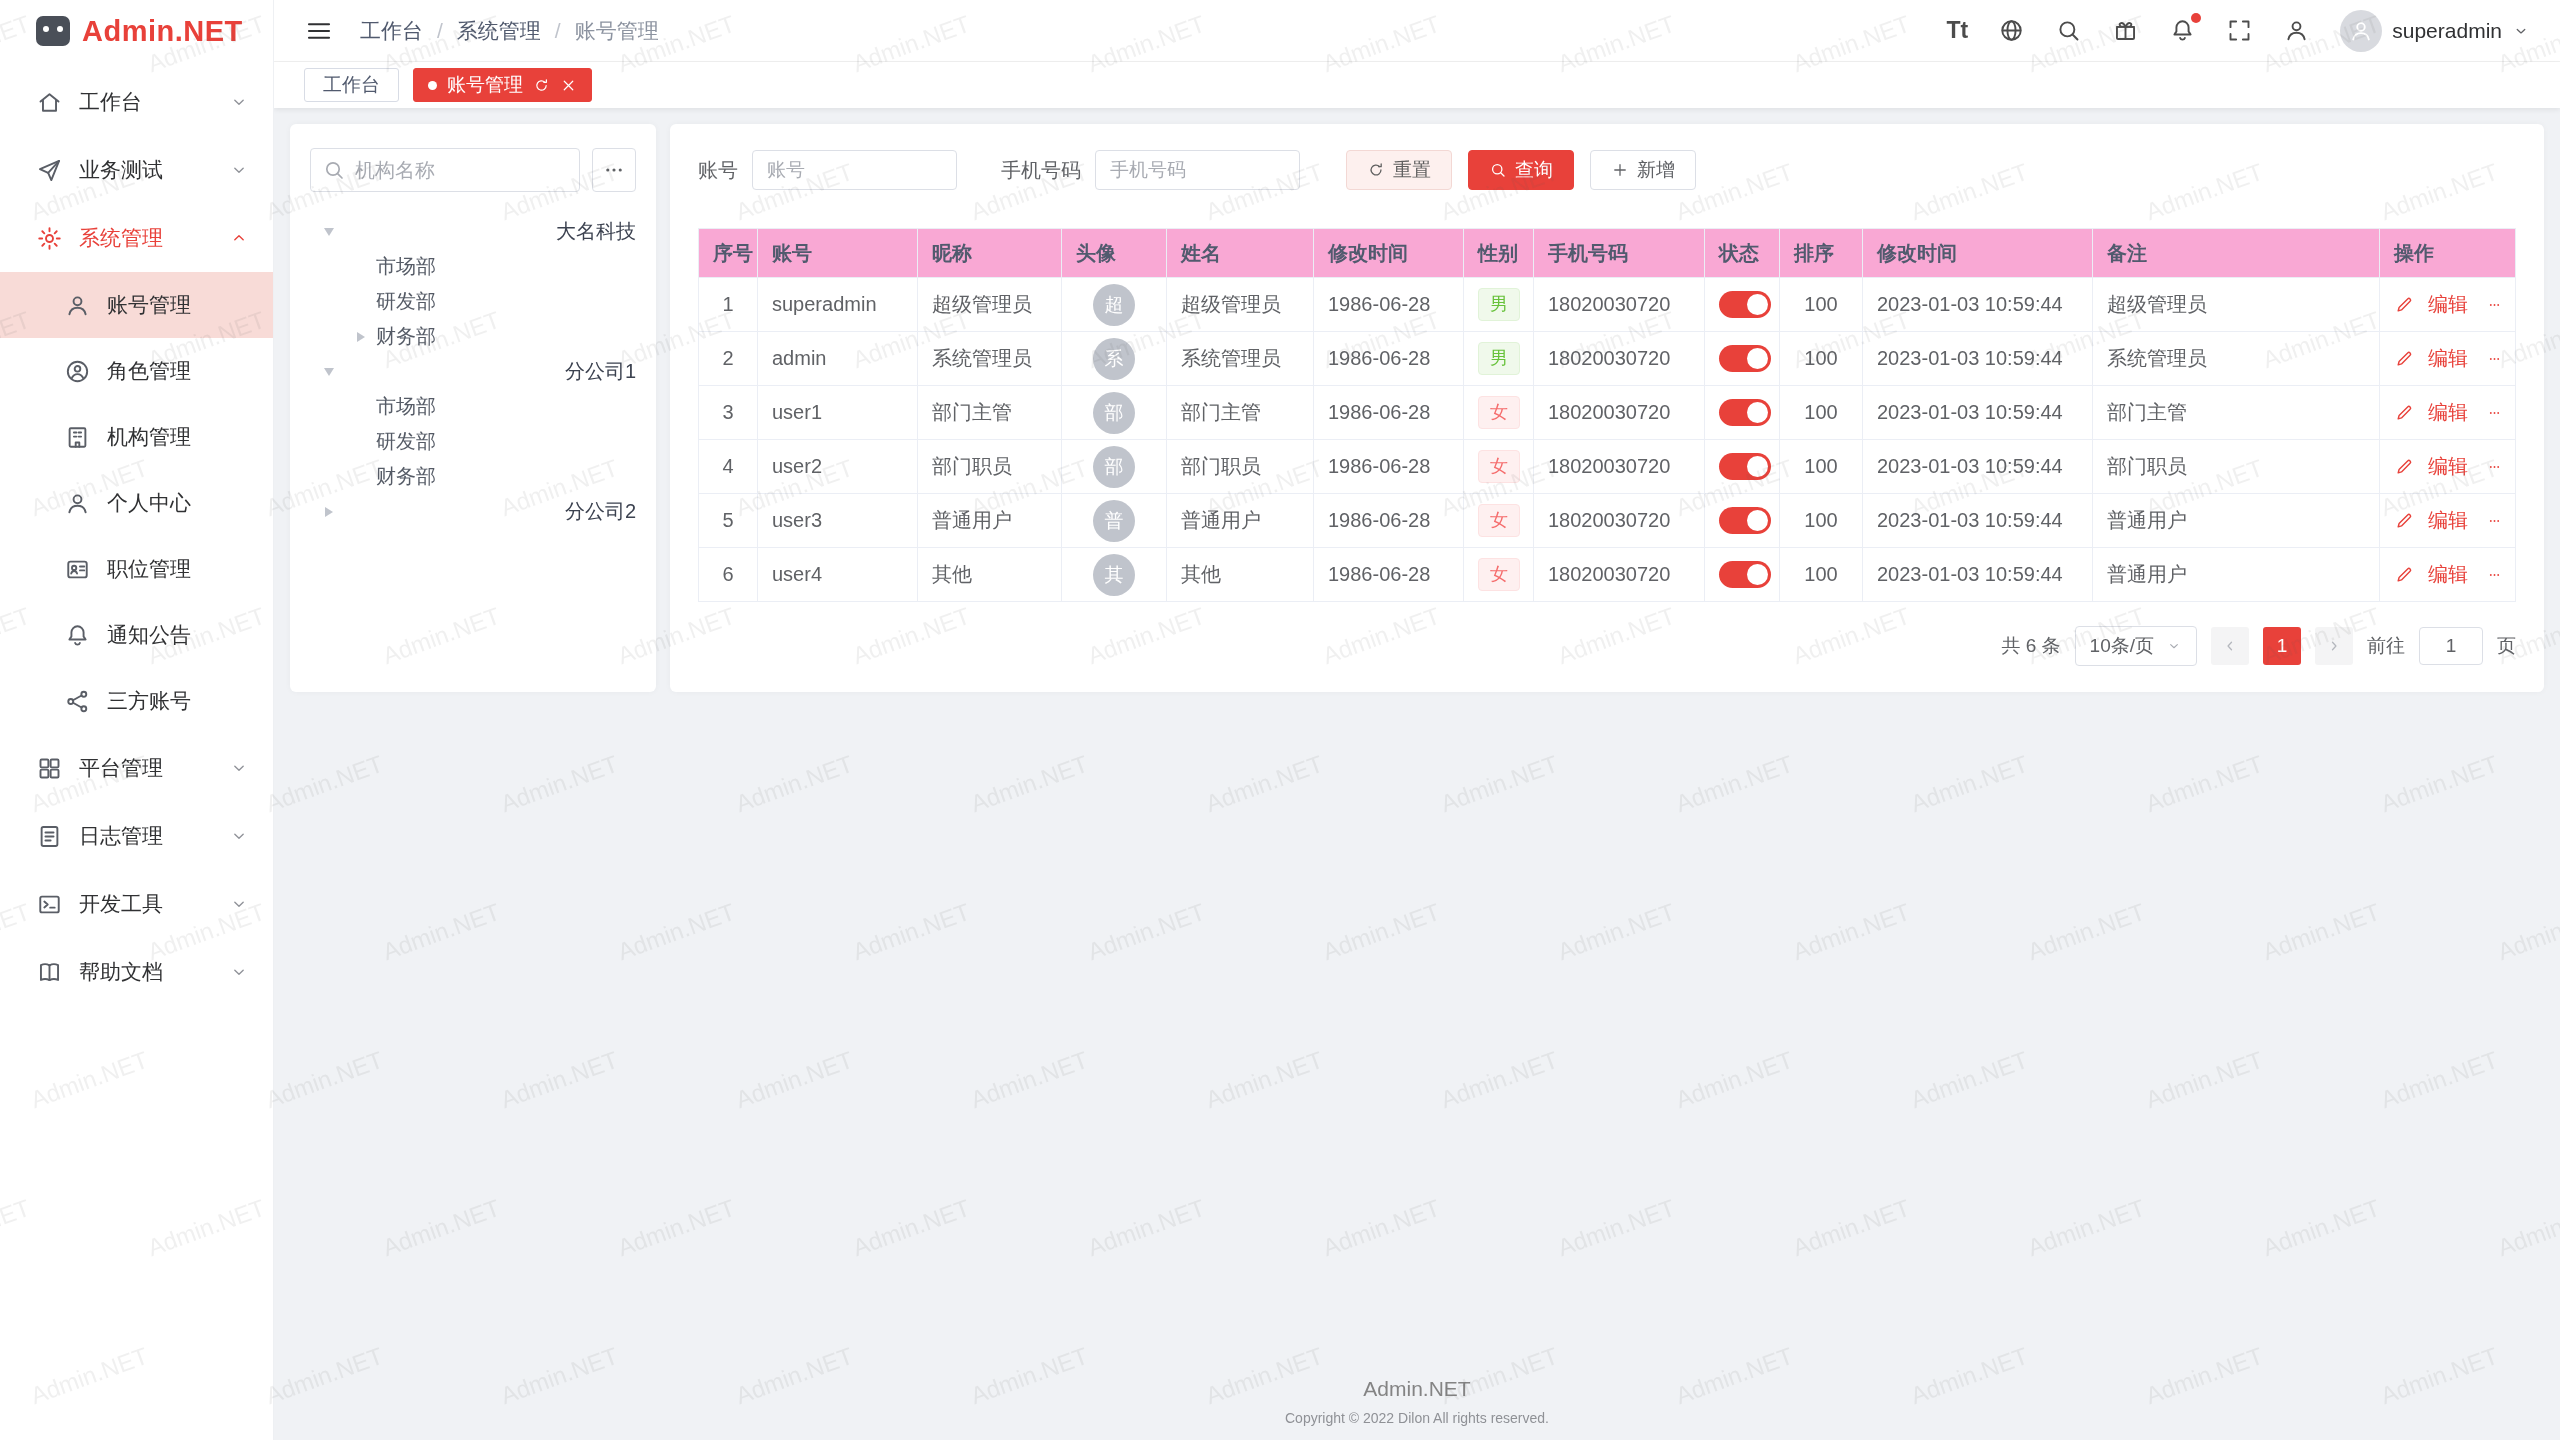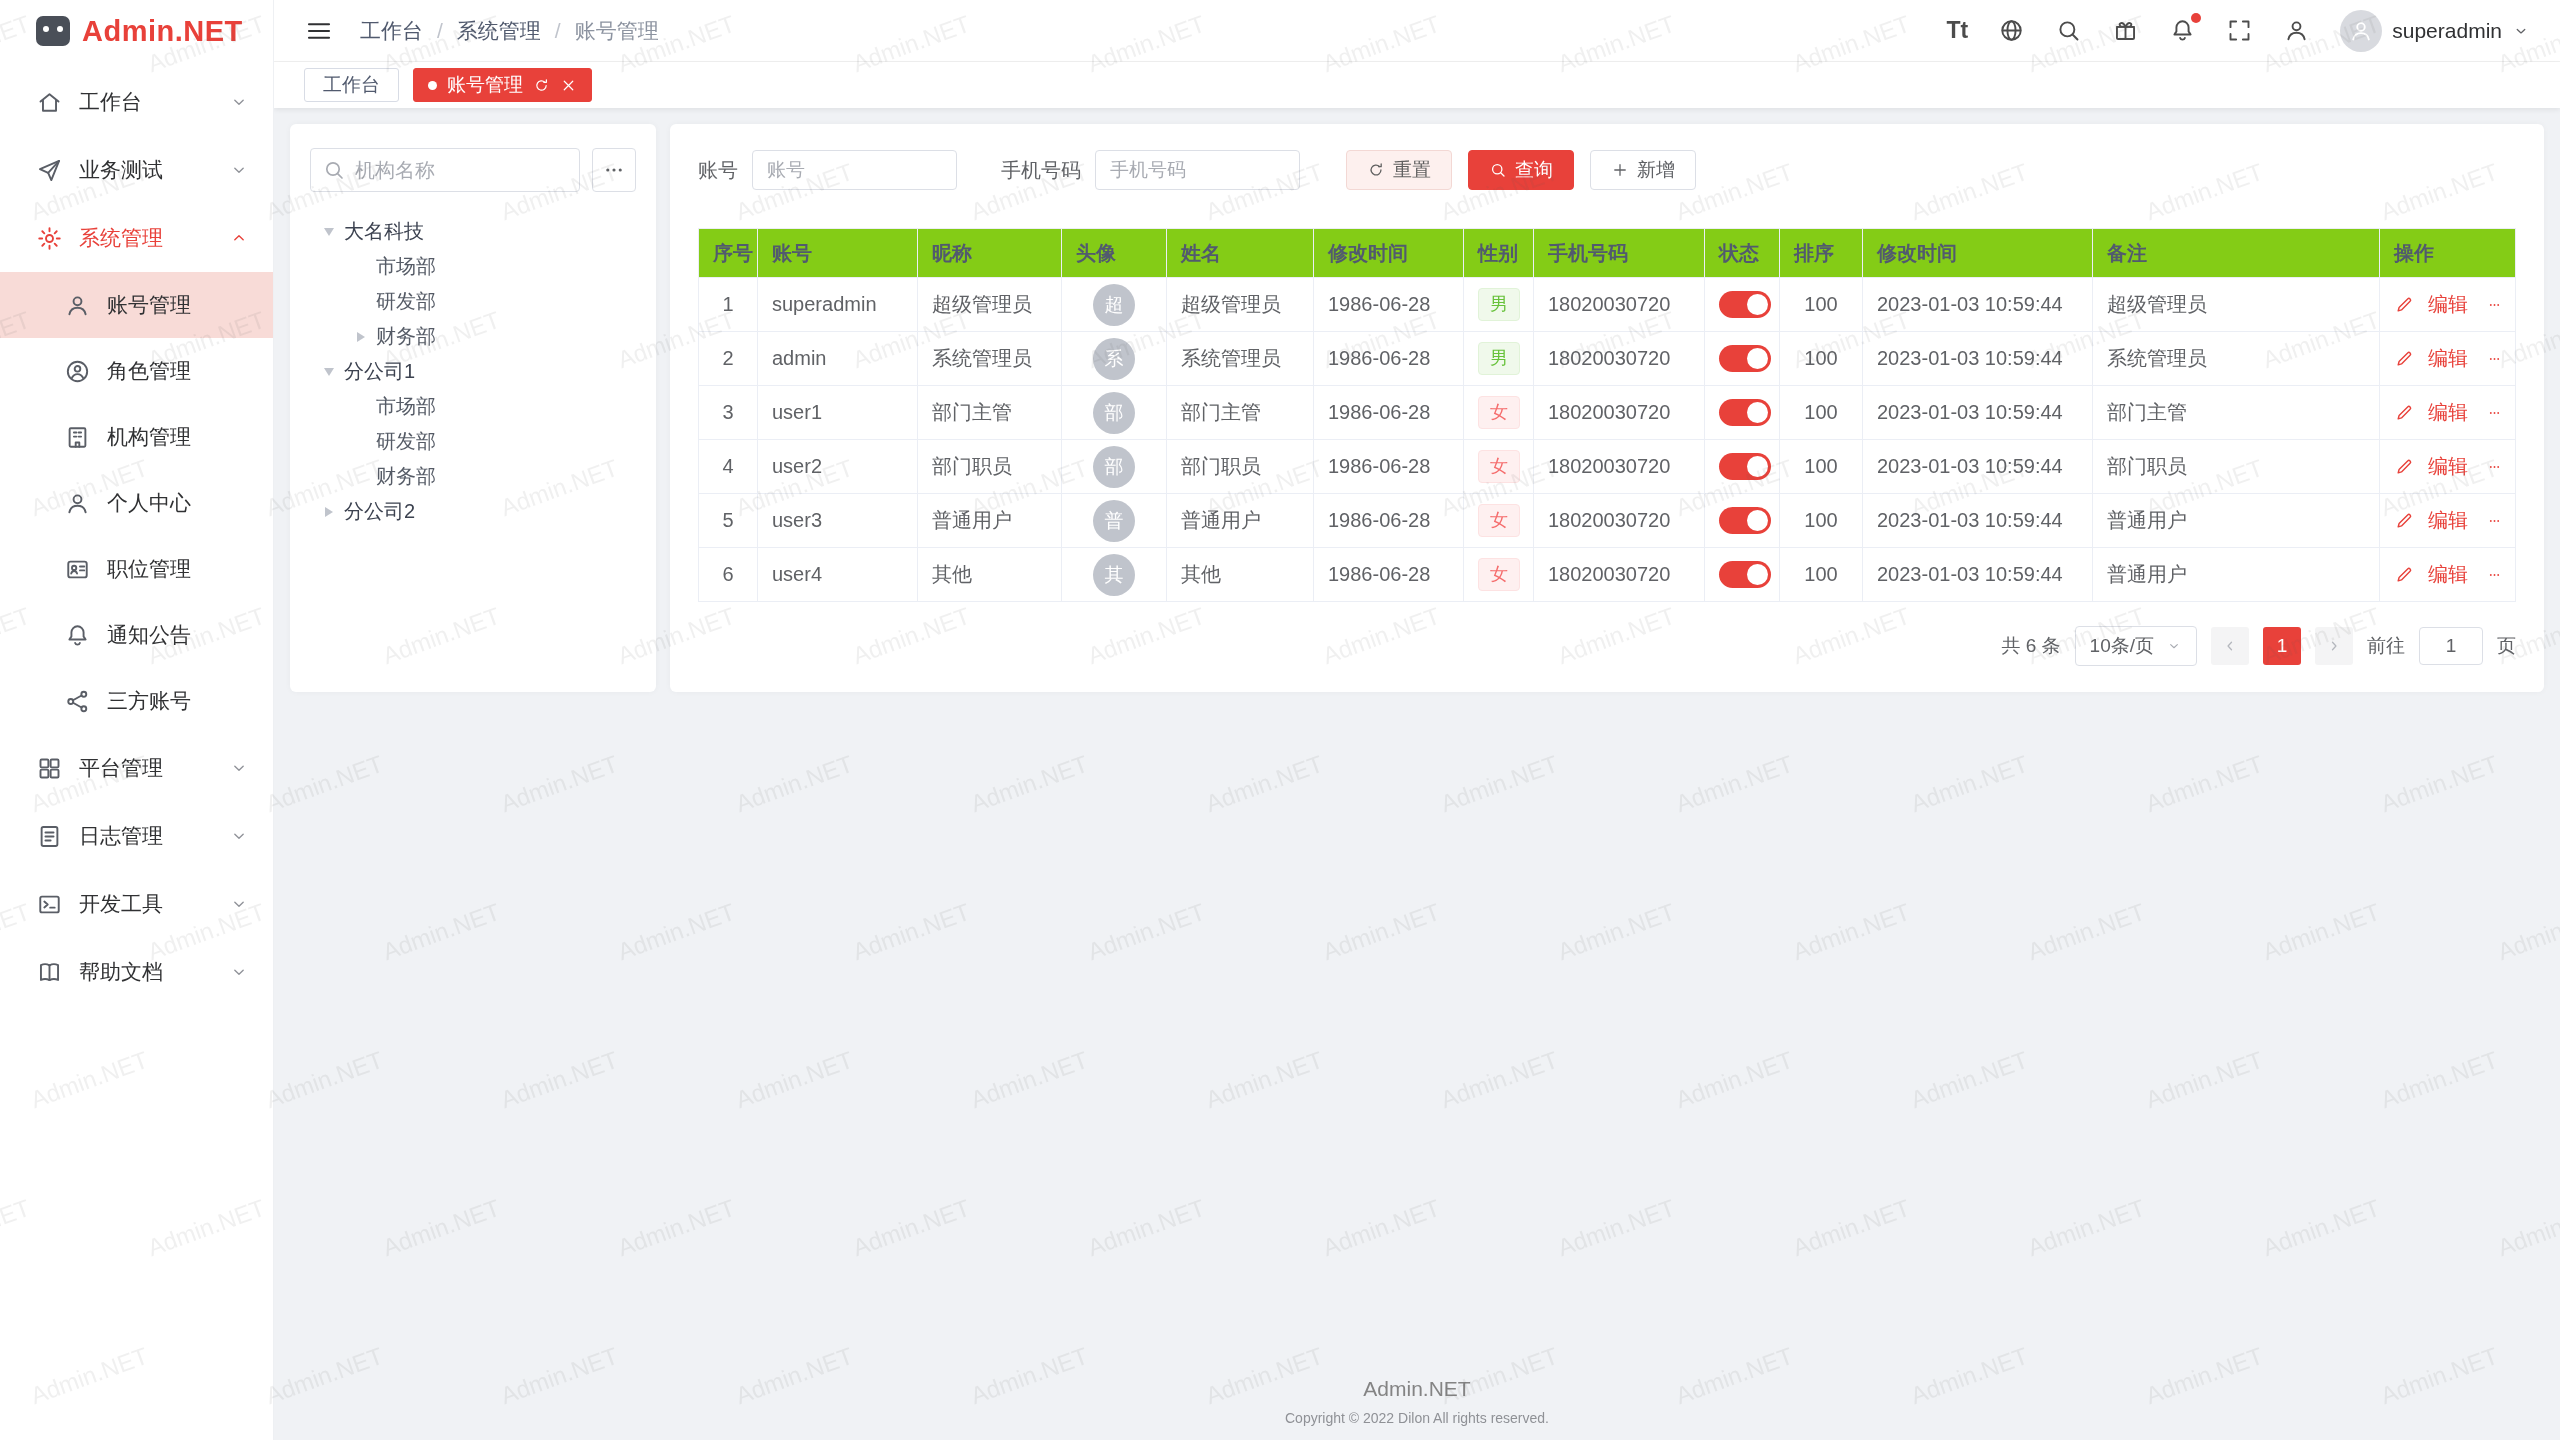--- a/index.html
+++ b/index.html
@@ -57,42 +57,42 @@
   .tree-card{width:366px;flex:none;padding:24px 20px;}
   .tree-head{display:flex;align-items:center;}
   .search-box{flex:1;position:relative;height:44px;}
   .search-box input{width:100%;height:100%;border:1px solid #dcdfe6;border-radius:4px;padding:0 12px 0 44px;font-size:20px;color:#606266;outline:none;background:#fff;}
   input::placeholder{color:#a8abb2;}
   .sic{position:absolute;left:12px;top:10px;width:24px;height:24px;color:#a8abb2;}
   .more-btn{width:44px;height:44px;border:1px solid #dcdfe6;border-radius:4px;background:#fff;color:#606266;display:flex;align-items:center;justify-content:center;margin-left:12px;cursor:pointer;}
   .more-btn span{width:22px;height:22px;display:flex;}
   .tree{margin-top:22px;}
   .tree-node{height:35px;display:flex;align-items:center;font-size:20px;color:#3c4250;cursor:pointer;}
-  .tree-node.lvl0{padding-left:8px;}
+  .tree-node.lvl0{padding-left:8px;justify-content:space-between;}
   .tree-node.lvl1{padding-left:40px;color:#555b66;}
   .tcaret{width:22px;height:22px;display:flex;align-items:center;justify-content:center;flex:none;}
   .tcaret::before{content:'';border-left:8px solid #c0c4cc;border-top:5px solid transparent;border-bottom:5px solid transparent;transition:transform .1s;}
   .tcaret.exp::before{transform:rotate(90deg);}
   .tcaret.none::before{display:none;}
   .tn-label{margin-left:4px;white-space:nowrap;}
 
   .main-card{flex:1;padding:26px 28px;position:relative;}
   .filters{display:flex;align-items:center;font-size:20px;color:#606266;}
   .filters label{margin-right:14px;white-space:nowrap;}
   .f-input{width:205px;height:40px;border:1px solid #dcdfe6;border-radius:4px;padding:0 14px;font-size:19px;color:#606266;outline:none;}
   .gap1{margin-left:44px;}
   .btns{margin-left:46px;display:flex;gap:16px;}
   .btn{height:40px;border-radius:4px;display:inline-flex;align-items:center;gap:8px;font-size:19px;padding:0 20px;border:1px solid #dcdfe6;background:#fff;color:#606266;cursor:pointer;white-space:nowrap;}
   .btn span[data-icon]{width:18px;height:18px;}
   .btn.reset{background:#fdf0ee;border-color:#f3d8d4;color:#5f5f5f;}
   .btn.primary{background:#e8413a;border-color:#e8413a;color:#fff;}
 
   .grid{width:100%;border-collapse:collapse;margin-top:38px;table-layout:fixed;}
   .grid th,.grid td{border:1px solid #ebeef5;font-size:20px;white-space:nowrap;overflow:hidden;}
-  .grid th{height:49px;background:#84cc16;color:#515a6e;font-weight:600;text-align:left;padding:0 14px;}
+  .grid th{height:49px;background:#f9a8d4;color:#515a6e;font-weight:600;text-align:left;padding:0 14px;}
   .grid td{height:53px;color:#606266;padding:0 14px;}
   .tc{text-align:center;}
   .avatar-badge{display:inline-flex;width:42px;height:42px;border-radius:50%;background:#c0c4cc;color:#fff;align-items:center;justify-content:center;font-size:19px;}
   .badge{display:inline-block;padding:3px 11px;border-radius:4px;font-size:18px;line-height:1.35;}
   .badge.g{background:#f0f9eb;color:#67c23a;border:1px solid #e1f3d8;}
   .badge.p{background:#fef0f0;color:#f56c6c;border:1px solid #fde2e2;}
   .toggle{display:inline-block;width:52px;height:27px;border-radius:14px;background:#e8413a;position:relative;cursor:pointer;vertical-align:middle;}
   .toggle::after{content:'';position:absolute;right:3px;top:3px;width:21px;height:21px;border-radius:50%;background:#fff;}
   .act-cell{display:flex;align-items:center;height:53px;}
   .edit-link{color:#e8413a;display:inline-flex;align-items:center;gap:14px;font-size:20px;cursor:pointer;}

